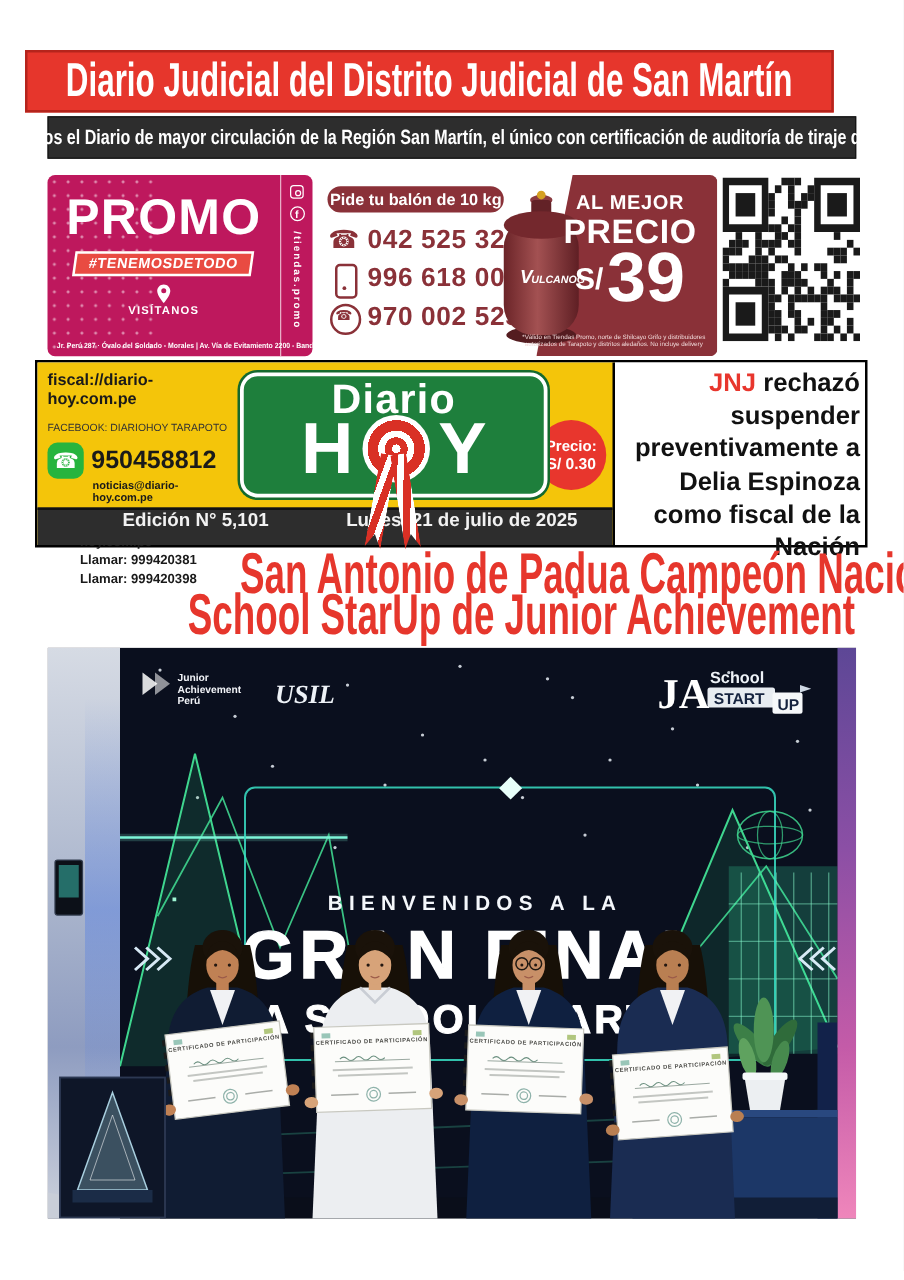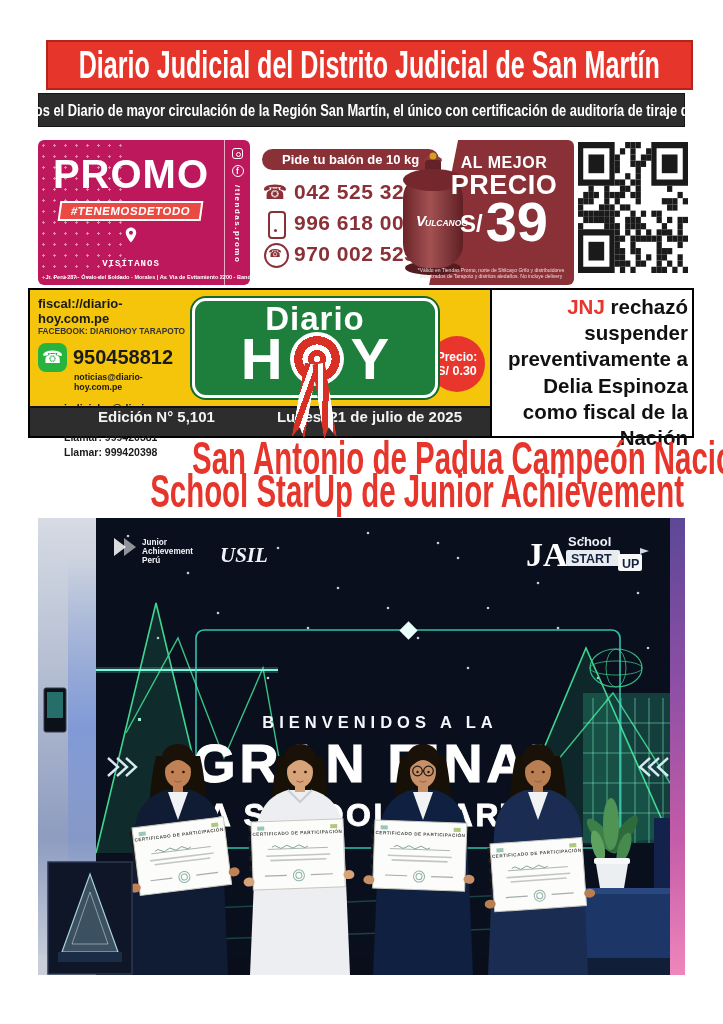--- a/index.html
+++ b/index.html
@@ -2,53 +2,53 @@
 <html><head>
 <meta charset="utf-8">
 <style>
   * { margin:0; padding:0; box-sizing:border-box; }
   body { background:#e9e9e9; font-family:"Liberation Sans", sans-serif; }
   .page { position:relative; width:723px; height:1024px; background:#fff; margin:0 auto; overflow:hidden; }
 
   .cond { display:inline-block; transform-origin:center; white-space:nowrap; }
 
   
-  .top-banner { position:absolute; left:46px; top:40px; width:647px; height:50px;
+  .top-banner { position:absolute; left:20px; top:40px; width:647px; height:50px;
     background:#e6362c; border:2px solid #b5241c; display:flex; align-items:center; justify-content:center; }
   .top-banner .cond { transform:scaleX(.66); font-size:38px; font-weight:bold; color:#fff; }
   .sub-banner { position:absolute; left:38px; top:93px; width:647px; height:34px;
     background:#2d2d2d; border:1px solid #151515; display:flex; align-items:center; justify-content:center; }
   .sub-banner .cond { transform:scaleX(.78); font-size:16.5px; font-weight:bold; color:#fff; }
 
   
   .promo-ad { position:absolute; left:38px; top:140px; width:212px; height:145px;
     background:#be185d; border-radius:6px; overflow:hidden; color:#fff; }
   .promo-dots { position:absolute; left:0; top:0; bottom:0; width:42%;
     background-image:radial-gradient(rgba(255,255,255,.5) 1px, transparent 1.4px); background-size:11px 11px; }
   .promo-main { position:absolute; left:0; right:26px; top:0; bottom:0; text-align:center; }
   .promo-title { font-size:40px; font-weight:bold; letter-spacing:1px; margin-top:12px; }
   .promo-ribbon { display:inline-block; margin-top:4px; background:#e94b42; border:2px solid #fff;
     padding:2px 10px; transform:skewX(-8deg); font-size:11.5px; font-weight:bold; letter-spacing:.5px; }
   .promo-pin { margin-top:6px; height:16px; }
-  .promo-visit { font-size:9px; font-weight:bold; letter-spacing:1px; margin-top:16px;font-family:Liberation Mono, monospace; }
+  .promo-visit { font-size:9px; font-weight:bold; letter-spacing:1px; margin-top:0; }
   .promo-address { position:absolute; left:0; right:0; bottom:5px; font-size:6px; font-weight:bold; white-space:nowrap; transform:scaleX(.92); }
   .promo-strip { position:absolute; right:0; top:0; bottom:0; width:26px; border-left:1px solid rgba(255,255,255,.65);
     display:flex; flex-direction:column; align-items:center; padding-top:8px; gap:6px; }
   .ig-icon { width:11px; height:11px; border:1.5px solid #fff; border-radius:3px; position:relative; }
   .ig-icon::after { content:""; position:absolute; left:2.5px; top:2.5px; width:3px; height:3px; border:1px solid #fff; border-radius:50%; }
   .fb-icon { width:12px; height:12px; border-radius:50%; border:1.2px solid #fff; font-size:8.5px; font-weight:bold;
     display:flex; align-items:center; justify-content:center; }
   .promo-handle { writing-mode:vertical-rl; font-size:8px; font-weight:bold; letter-spacing:1.5px; margin-top:2px; }
 
   
   .gas-ad { position:absolute; left:252px; top:140px; width:322px; height:145px;
     background:#fff; border-radius:6px; overflow:hidden; }
   .gas-maroon { position:absolute; inset:0; background:#8a3138; clip-path:polygon(64% 0, 100% 0, 100% 100%, 55% 100%); }
   .gas-pill { position:absolute; left:10px; top:9px; background:#8a3138; color:#fff; border-radius:14px;
-    padding:3px 20px; font-size:13px; font-weight:bold; }
+    padding:3px 2px; font-size:13px; font-weight:bold; }
   .gas-phones { position:absolute; left:10px; top:40px; display:flex; flex-direction:column; gap:7px; }
   .gas-phone-row { display:flex; align-items:center; gap:6px; }
   .gas-icon { width:26px; text-align:center; color:#8a3138; font-size:20px; line-height:22px; }
   .gas-icon.mobile { height:24px; position:relative; font-size:0; }
   .gas-icon.mobile::before { content:""; position:absolute; left:6px; top:0; width:14px; height:24px;
     border:2.5px solid #8a3138; border-radius:4px; }
   .gas-icon.mobile::after { content:""; position:absolute; left:11.5px; bottom:3px; width:3px; height:3px; border-radius:50%; background:#8a3138; }
   .gas-icon.wa-ring { width:26px; height:24px; position:relative; font-size:11px; line-height:22px; }
   .gas-icon.wa-ring::before { content:""; position:absolute; left:2px; top:1px; width:21px; height:21px;
     border:2px solid #8a3138; border-radius:50%; }
@@ -64,21 +64,21 @@
     color:#f0d9d9; text-align:center; }
 
   .qr-box { position:absolute; left:578px; top:142px; width:110px; height:131px; }
 
   
   .masthead { position:absolute; left:28px; top:288px; width:666px; height:150px; border:2px solid #000;
     display:flex; background:#fff; }
   .mh-yellow { position:relative; width:462px; background:#f4c50a; border-right:2px solid #000; }
   .mh-contact { position:absolute; left:8px; top:6px; width:152px; color:#1a1a1a; }
   .mh-site { font-size:13px; font-weight:bold; }
-  .mh-fb { font-size:8.3px; font-weight:bold; color:#333; margin-top:0; }
+  .mh-fb { font-size:8.3px; font-weight:normal; color:#333; margin-top:11px; }
   .wa-row { display:flex; align-items:center; gap:6px; margin-top:7px; }
   .wa-icon { width:29px; height:29px; background:#27b43e; border-radius:8px; color:#fff; font-size:17px;
     display:flex; align-items:center; justify-content:center; }
   .wa-number { font-size:20px; font-weight:bold; }
   .mh-email-news { font-size:8.8px; font-weight:bold; margin:0 0 0 36px; }
   .mh-list { margin:9px 0 0 26px; font-size:10.5px; font-weight:bold; line-height:1.4; }
   .logo-box { position:absolute; left:162px; top:8px; width:246px; height:100px; background:#1e7f3c;
     border:3px solid #fff; box-shadow:0 0 0 2px #14692e; border-radius:14px; text-align:center; z-index:2; }
   .logo-diario { font-size:33px; font-weight:bold; color:#fff; line-height:36px; letter-spacing:1px; }
   .logo-hoy { display:flex; justify-content:center; align-items:center; gap:7px; margin-top:-5px; }

